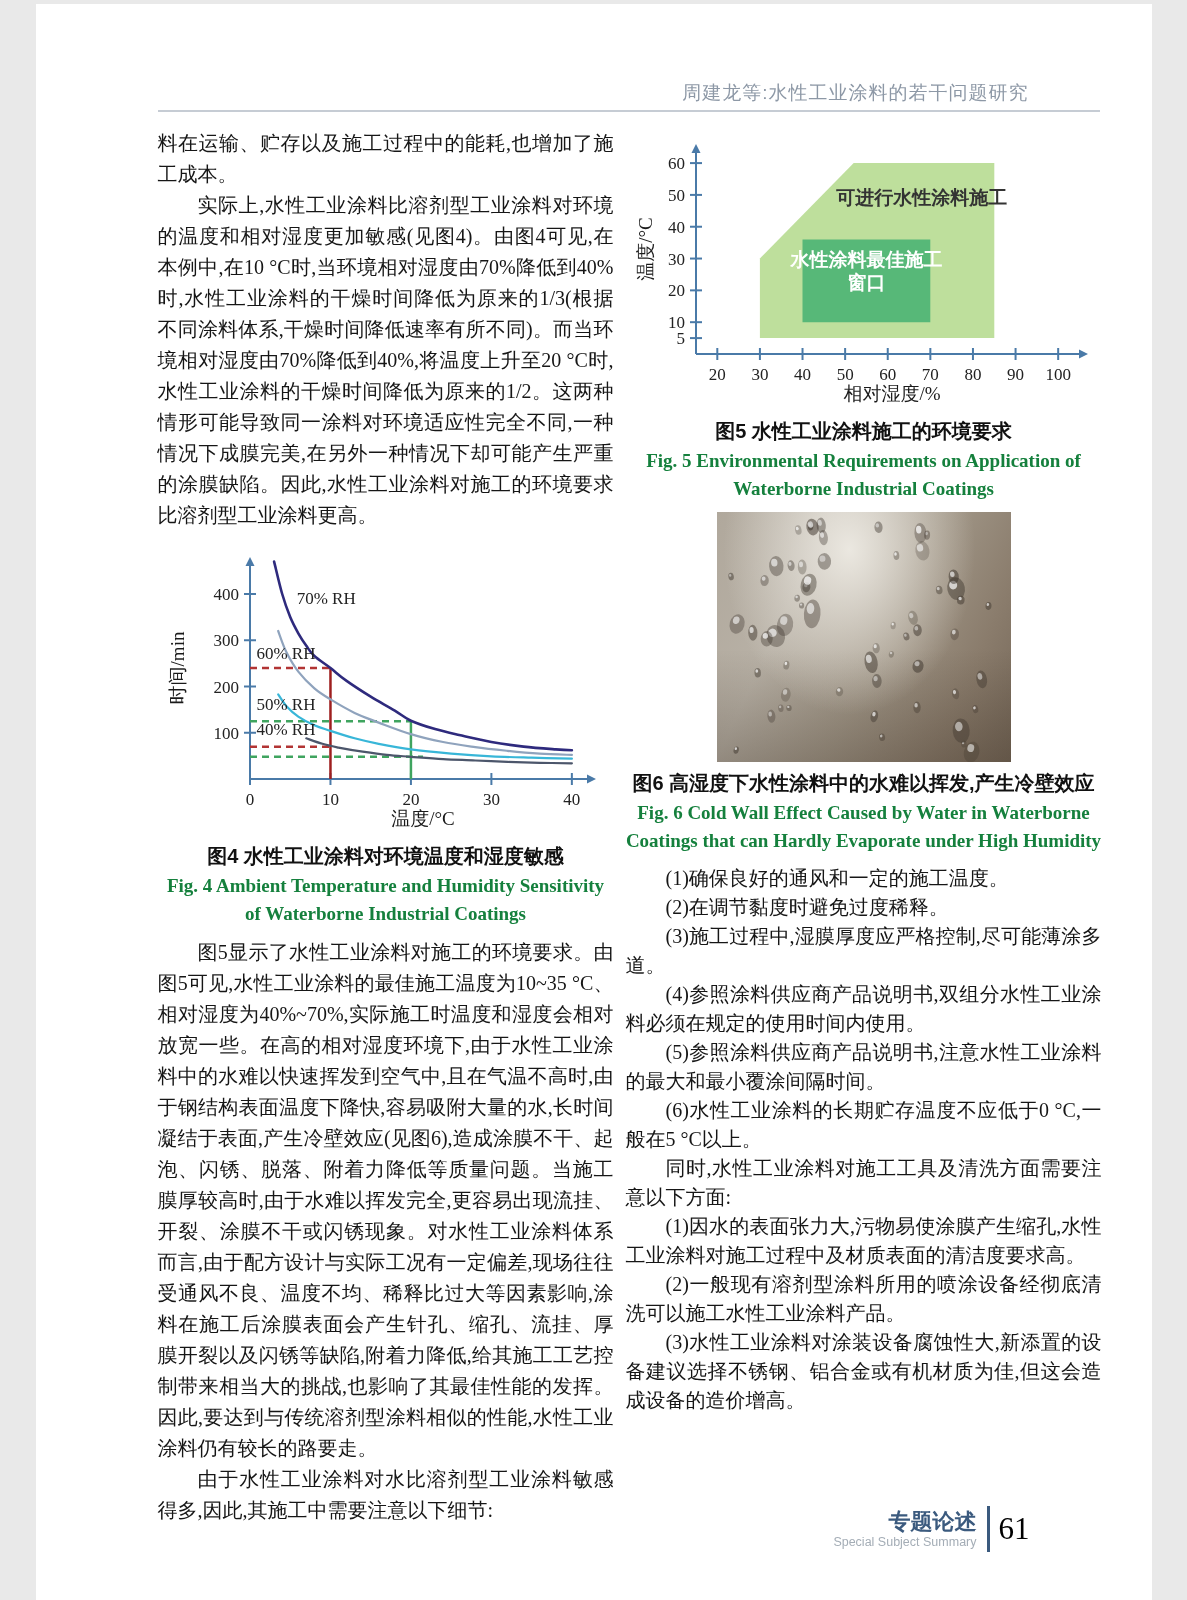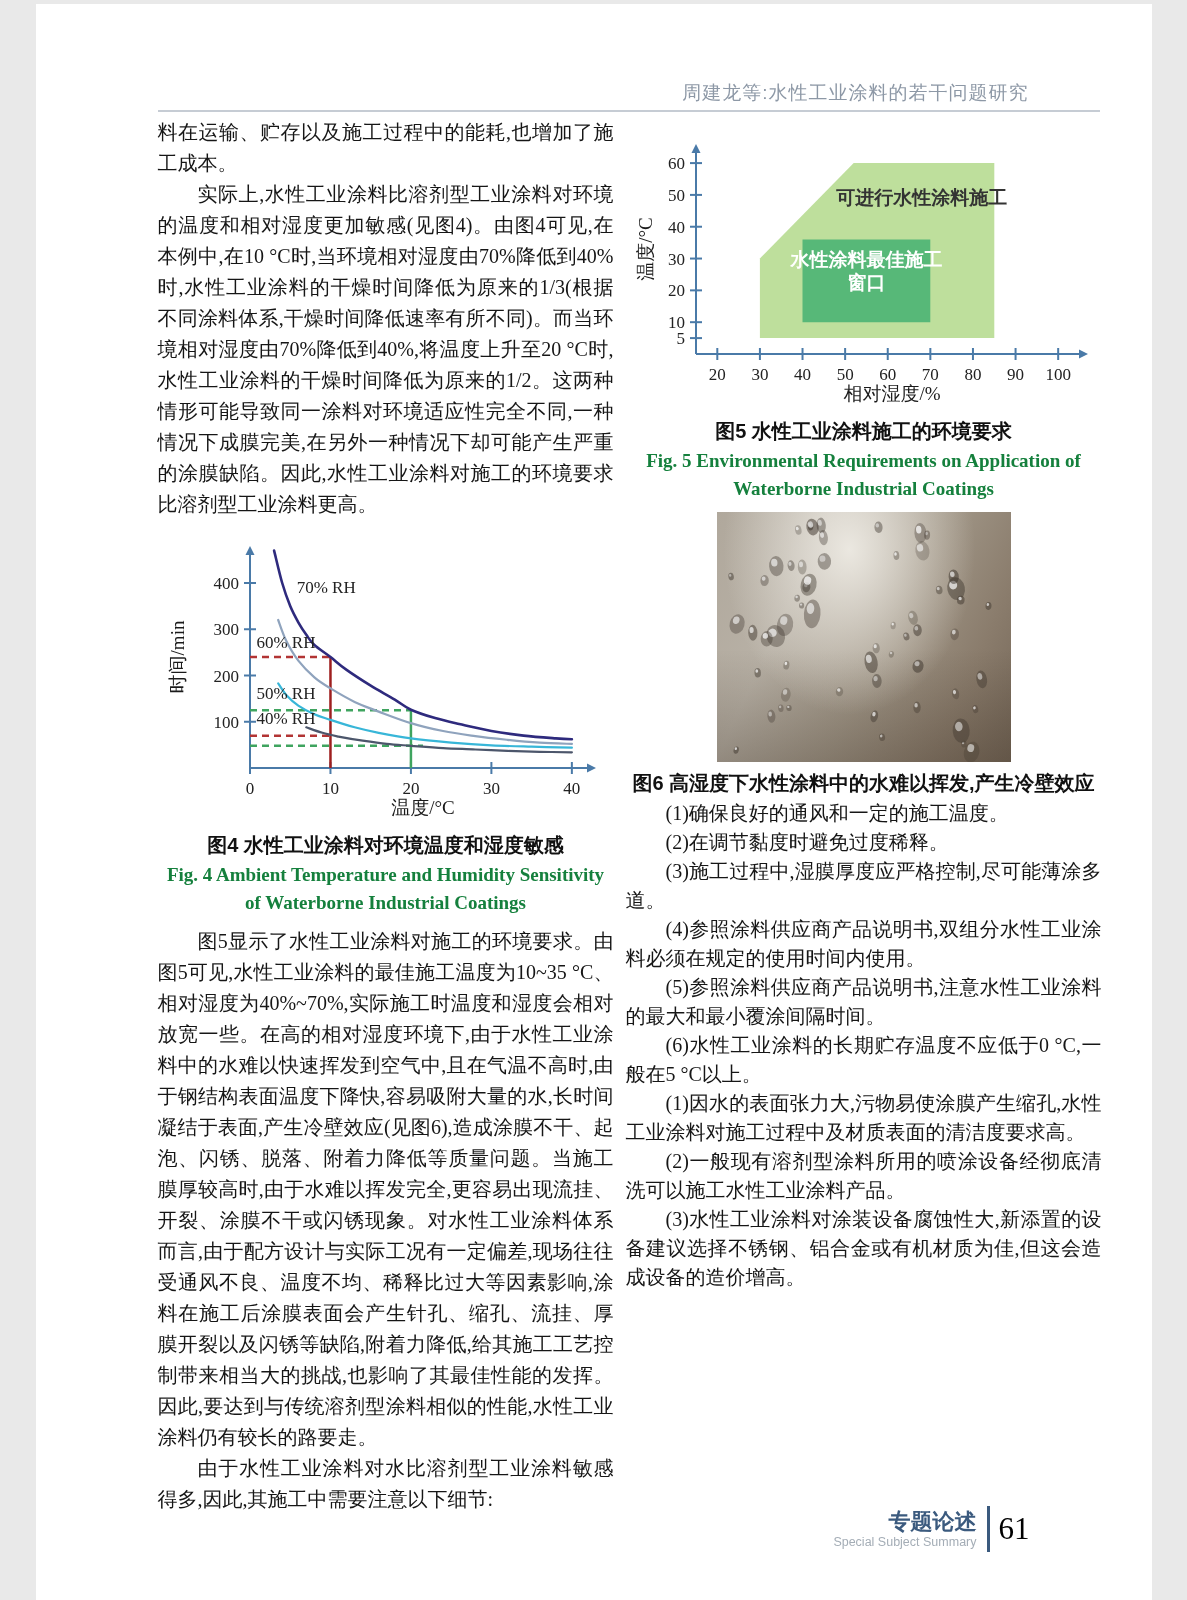--- a/index.html
+++ b/index.html
@@ -2,21 +2,21 @@
 <html><head>
 <meta charset="utf-8">
 <title></title>
 <style>
   html,body{margin:0;padding:0;background:#e9e9e9;}
   .page{position:relative;width:1116px;height:1600px;margin:4px auto;background:#ffffff;overflow:hidden;
         font-family:"Liberation Serif",serif;color:#161616;}
   .header-title{position:absolute;top:76px;right:123px;font-family:"Liberation Sans",sans-serif;
         font-size:19px;color:#8d98a6;letter-spacing:1px;}
   .header-rule{position:absolute;top:106px;left:122px;width:942px;height:2px;background:#c6ccd4;}
-  .col-left{position:absolute;left:122px;top:113px;width:456px;}
+  .col-left{position:absolute;left:122px;top:124px;width:456px;}
   .col-right{position:absolute;left:590px;top:126px;width:476px;}
   .para{font-size:20px;line-height:31px;text-align:justify;margin:0;color:#161616;}
   .para.indent{text-indent:2em;}
   .col-right .para{line-height:29px;}
   .cap-zh{text-align:center;font-weight:700;font-size:20px;font-family:"Liberation Sans",sans-serif;
         color:#111;margin:8px 0 2px;}
   .cap-en{text-align:center;font-weight:700;font-size:19px;font-family:"Liberation Serif",serif;
         color:#15803d;line-height:1.45;margin:0 0 10px;}
   .chart-wrap{margin-top:14px;}
   .photo{position:relative;width:294px;height:250px;margin:10px auto 4px;overflow:hidden;
@@ -377,28 +377,30 @@
             <ellipse cx="178.6" cy="42.0" rx="1.3" ry="1.7" fill="rgba(255,255,255,0.74)"></ellipse>
           </g>
           <g transform="rotate(-9.6 264.7 167.4)">
             <ellipse cx="264.7" cy="167.4" rx="5.3" ry="9.0" fill="rgba(58,50,42,0.40)"></ellipse>
             <ellipse cx="263.4" cy="164.2" rx="2.4" ry="3.4" fill="rgba(255,255,255,0.49)"></ellipse>
           </g>
         </svg>
       </div>
 
     <div class="cap-zh">图6  高湿度下水性涂料中的水难以挥发,产生冷壁效应</div>
+    <div class="cap-en">Fig. 6  Cold Wall Effect Caused by Water in Waterborne Coatings that can Hardly Evaporate under High Humidity</div>
 
     <div>
         <p class="para indent">(1)确保良好的通风和一定的施工温度。</p>
         <p class="para indent">(2)在调节黏度时避免过度稀释。</p>
         <p class="para indent">(3)施工过程中,湿膜厚度应严格控制,尽可能薄涂多道。</p>
         <p class="para indent">(4)参照涂料供应商产品说明书,双组分水性工业涂料必须在规定的使用时间内使用。</p>
         <p class="para indent">(5)参照涂料供应商产品说明书,注意水性工业涂料的最大和最小覆涂间隔时间。</p>
         <p class="para indent">(6)水性工业涂料的长期贮存温度不应低于0 °C,一般在5 °C以上。</p>
+        <p class="para indent">同时,水性工业涂料对施工工具及清洗方面需要注意以下方面:</p>
         <p class="para indent">(1)因水的表面张力大,污物易使涂膜产生缩孔,水性工业涂料对施工过程中及材质表面的清洁度要求高。</p>
         <p class="para indent">(2)一般现有溶剂型涂料所用的喷涂设备经彻底清洗可以施工水性工业涂料产品。</p>
         <p class="para indent">(3)水性工业涂料对涂装设备腐蚀性大,新添置的设备建议选择不锈钢、铝合金或有机材质为佳,但这会造成设备的造价增高。</p>
       </div>
   </div>
 
   <div class="footer">
     <div class="footer-text">
       <div class="footer-zh">专题论述</div>
       <div class="footer-en">Special Subject Summary</div>

